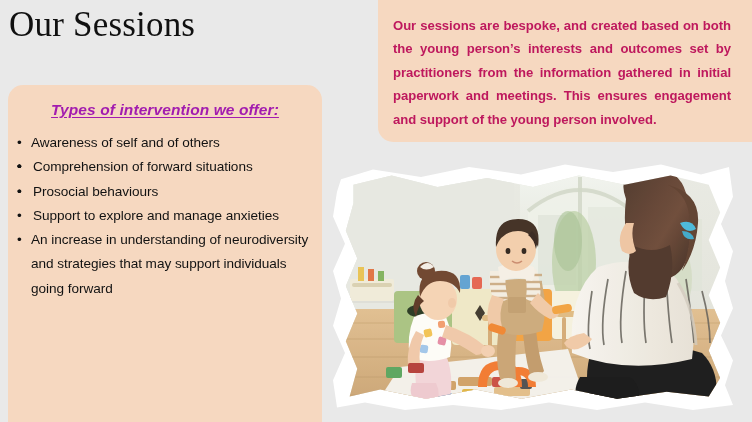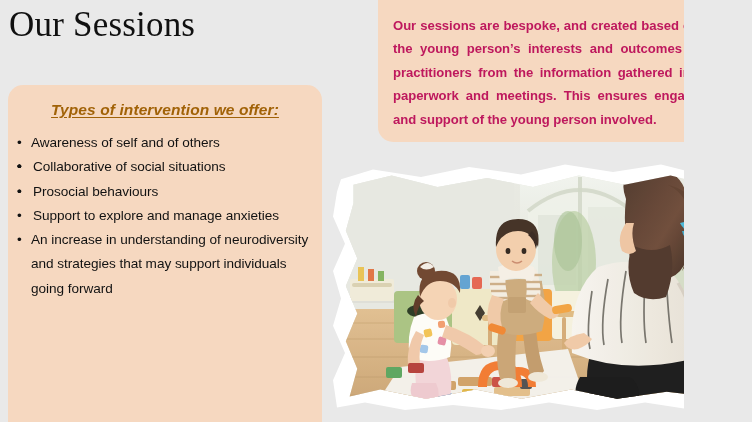--- a/index.html
+++ b/index.html
@@ -14,21 +14,21 @@
   body {
     position: relative;
     background: #e9e9e9;
     font-family: "Liberation Sans", sans-serif;
     -webkit-font-smoothing: antialiased;
   }
 
   #slide {
     position: absolute;
     inset: 0;
-    width: 684px;
+    width: 752px;
     height: 422px;
     background: #e9e9e9;
     overflow: hidden;
   }
 
   
   #page-title {
     position: absolute;
     left: 9px;
     top: 3px;
@@ -56,21 +56,21 @@
     position: absolute;
     left: 0;
     top: 16px;
     width: 100%;
     text-align: center;
     font-size: 15.5px;
     font-weight: bold;
     font-style: italic;
     text-decoration: underline;
     text-underline-offset: 2px;
-    color: #a16207;
+    color: #a21caf;
     letter-spacing: 0.1px;
   }
 
   #intervention-list {
     position: absolute;
     left: 6px;
     top: 46px;
     width: 306px;
     list-style: none;
   }
@@ -189,21 +189,21 @@
         <span class="bullet">•</span>
       </li>
       <li>
         <span class="bullet">•</span>
       </li>
       <li>
         <span class="bullet">•</span>
       </li>
       <li class="indent-extra">
         <span class="bullet">•</span>
-        <span>Collaborative of social situations</span>
+        <span>Comprehension of forward situations</span>
       </li>
       <li class="indent-extra">
         <span class="bullet">•</span>
       </li>
       <li class="indent-extra">
         <span class="bullet">•</span>
         <span>Prosocial behaviours</span>
       </li>
       <li class="indent-extra">
         <span class="bullet">•</span>

